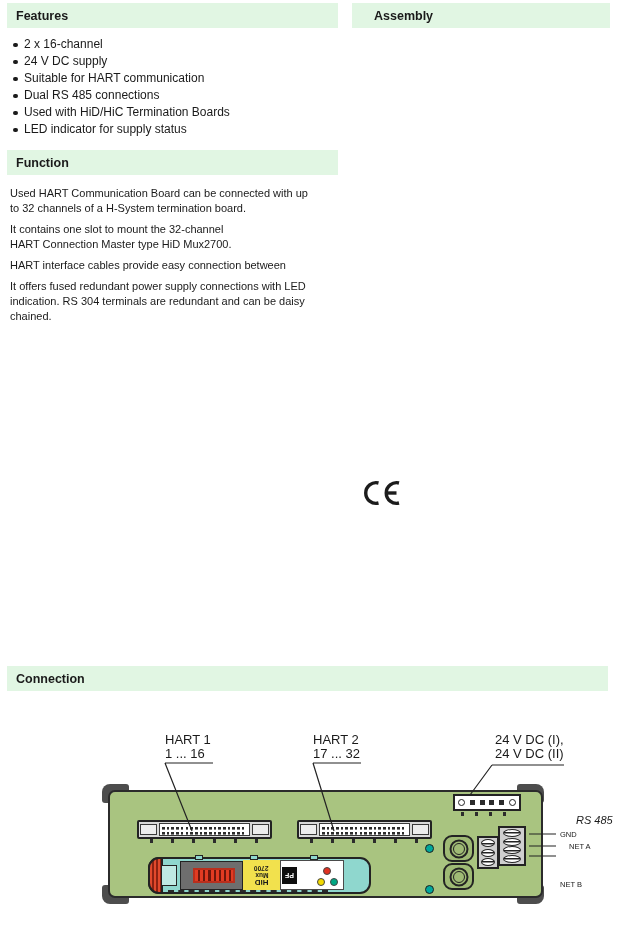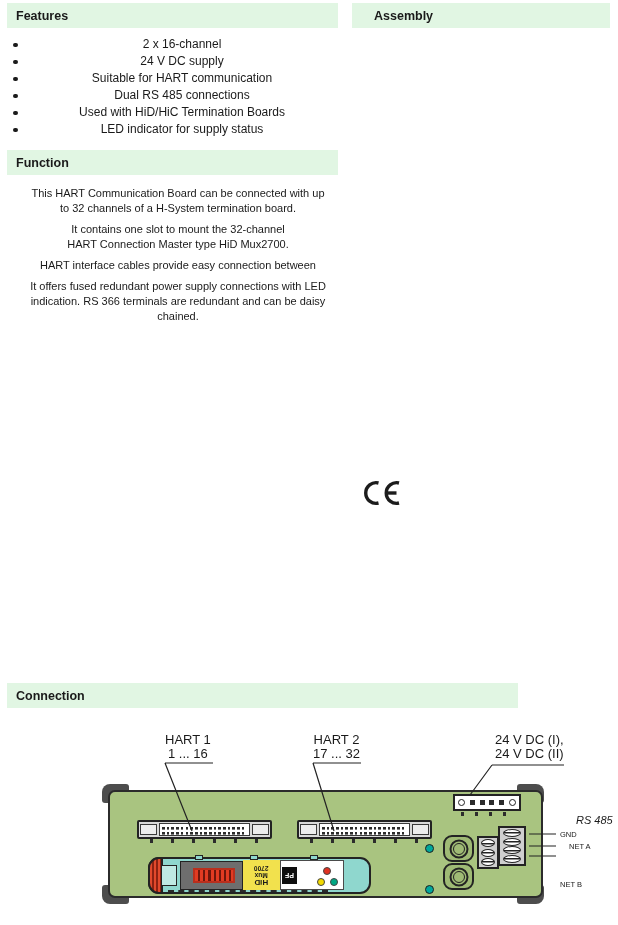--- a/index.html
+++ b/index.html
@@ -1,25 +1,25 @@
 <!DOCTYPE html>
 <html><head>
 <meta charset="utf-8">
 <style>
   html,body { margin:0; padding:0; background:#fff; }
   .page { position:relative; width:618px; height:925px; background:#ffffff;
-          font-family:"Liberation Sans", sans-serif; color:#1a1a1a; overflow:hidden;text-align:center; }
+          font-family:"Liberation Sans", sans-serif; color:#1a1a1a; overflow:hidden; }
 
   
   .hdr { position:absolute; height:25px; background:#e1f6e3; font-weight:bold; font-size:12.5px;
          display:flex; align-items:center; padding-left:9px; box-sizing:border-box; }
   #hdr-features   { left:7px;   top:3px;   width:331px; }
   #hdr-assembly   { left:352px; top:3px;   width:258px;padding-left:22px; }
   #hdr-function   { left:7px;   top:150px; width:331px; }
-  #hdr-connection { left:7px;   top:683px; width:511px; }
+  #hdr-connection { left:7px;   top:666px; width:601px; }
 
   
   .features-list { position:absolute; left:10px; top:36px; width:330px; margin:0; padding:0;
                    list-style:none; font-size:12px; }
   .features-list li { position:relative; padding-left:14px; line-height:17px; }
   .features-list li::before { content:""; position:absolute; left:3px; top:6.5px; width:4.5px; height:4.5px;
                    border-radius:50%; background:#1a1a1a; }
 
   
   .function-text { position:absolute; left:10px; top:186px; width:336px; font-size:11px; }
@@ -148,33 +148,33 @@
     <li>2 x 16-channel</li>
     <li>24 V DC supply</li>
     <li>Suitable for HART communication</li>
     <li>Dual RS 485 connections</li>
     <li>Used with HiD/HiC Termination Boards</li>
     <li>LED indicator for supply status</li>
   </ul>
 
   <div class="function-text">
     <div class="para">
-      <div>This HART Communication Board can be connected with up</div>
+      <div>Used HART Communication Board can be connected with up</div>
       <div>to 32 channels of a H-System termination board.</div>
     </div>
     <div class="para">
       <div>It contains one slot to mount the 32-channel</div>
       <div>HART Connection Master type HiD Mux2700.</div>
     </div>
     <div class="para">
       <div>HART interface cables provide easy connection between</div>
     </div>
     <div class="para">
       <div>It offers fused redundant power supply connections with LED</div>
-      <div>indication. RS 366 terminals are redundant and can be daisy</div>
+      <div>indication. RS 304 terminals are redundant and can be daisy</div>
       <div>chained.</div>
     </div>
   </div>
 
   <div class="ce">
     <svg width="38" height="26" viewBox="0 0 38 26">
       <path d="M 15.5 3 A 10.3 10.3 0 1 0 15.5 23" fill="none" stroke="#1c1c1c" stroke-width="3.4"></path>
       <path d="M 36 3 A 10.3 10.3 0 1 0 36 23" fill="none" stroke="#1c1c1c" stroke-width="3.4"></path>
       <path d="M 25 13 L 33.5 13" fill="none" stroke="#1c1c1c" stroke-width="3.4"></path>
     </svg>

